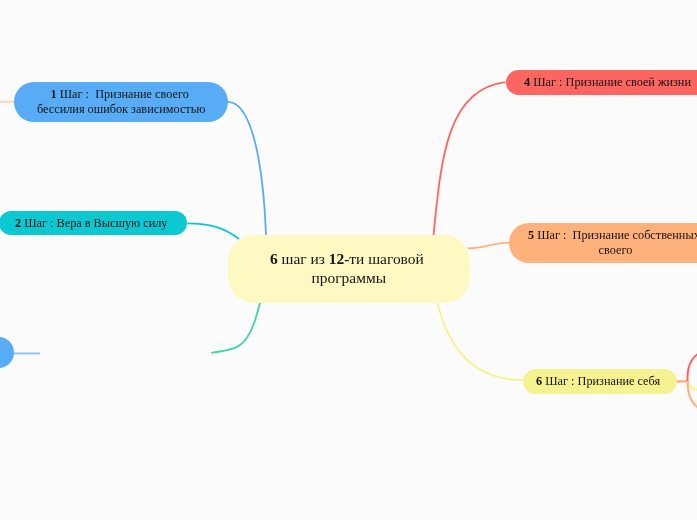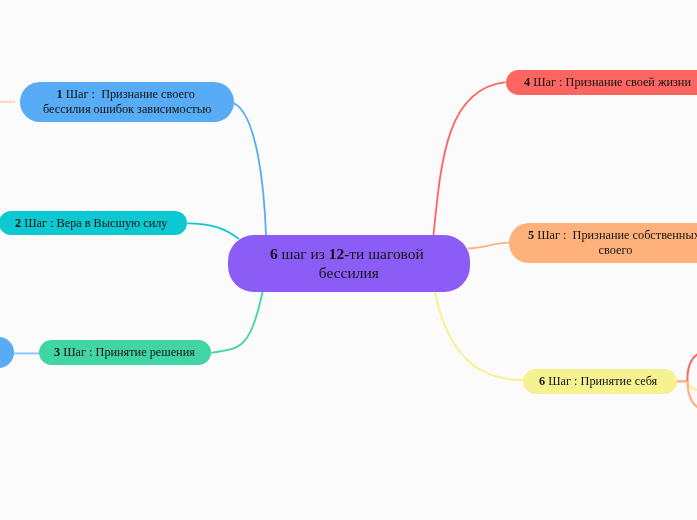--- a/index.html
+++ b/index.html
@@ -47,44 +47,41 @@
   <div class="node child" id="off-left-blue"></div>
 
   <div class="node child wrap" id="n1">
     <span class="nlabel"><b class="num">1</b><span> Шаг :  Признание своего </span><br><span>бессилия ошибок зависимостью</span></span>
   </div>
 
   <div class="node child" id="n2">
     <span class="nlabel"><b class="num">2</b><span> Шаг : Вера в Высшую силу </span></span>
   </div>
 
-  <div class="node child" id="n3">
-    <span class="nlabel"><b class="num">3</b><span> Шаг : Принятие решения</span></span>
-  </div>
 
   <div class="node child" id="n4">
     <span class="nlabel"><b class="num">4</b><span> Шаг : Признание своей жизни</span></span>
   </div>
 
   <div class="node child wrap" id="n5">
     <span class="nlabel"><b class="num">5</b><span> Шаг :  Признание собственных </span><br><span>своего</span></span>
   </div>
 
   <div class="node child" id="n6">
-    <span class="nlabel"><b class="num">6</b><span> Шаг : Принятие себя </span></span>
+    <span class="nlabel"><b class="num">6</b><span> Шаг : Признание себя </span></span>
   </div>
 
   <div class="node wrap" id="root">
-    <span class="nlabel"><b class="num">6</b><span> шаг из </span><b class="num">12-</b><span>ти шаговой </span><br><span>бессилия</span></span>
+    <span class="nlabel"><b class="num">6</b><span> шаг из </span><b class="num">12-</b><span>ти шаговой </span><br><span>программы</span></span>
   </div>
 
 </div>
 
 <style>
   #off-left-blue{left:-70px;top:337.2px;width:83.6px;height:31.2px;border-radius:16px;background:#57acf5;}
-  #n1{left:20px;top:82.4px;width:213.7px;height:39.4px;border-radius:20px;background:#57acf5;}
+  #n1{left:14px;top:82.4px;width:213.7px;height:39.4px;border-radius:20px;background:#57acf5;}
   #n2{left:-0.9px;top:211px;width:187.4px;height:24.2px;border-radius:12.5px;background:#0cc9d1;}
   #n3{left:38.8px;top:340.4px;width:172.2px;height:24.6px;border-radius:12.5px;background:#41d4a5;}
   #n4{left:505.5px;top:70px;width:203px;height:24.6px;border-radius:12.5px;background:#fd6660;}
   #n5{left:509.2px;top:222.6px;width:212.1px;height:40.2px;border-radius:20px;background:#ffb17b;}
   #n6{left:523px;top:369px;width:153.7px;height:25px;border-radius:12.5px;background:#f7f291;}
-  #root{left:227.8px;top:235px;width:242.1px;height:57px;background:#8b5cf6;}
+  #root{left:227.8px;top:235px;width:242.1px;height:68px;background:#fef9c3;}
 </style>
 
 </body></html>

